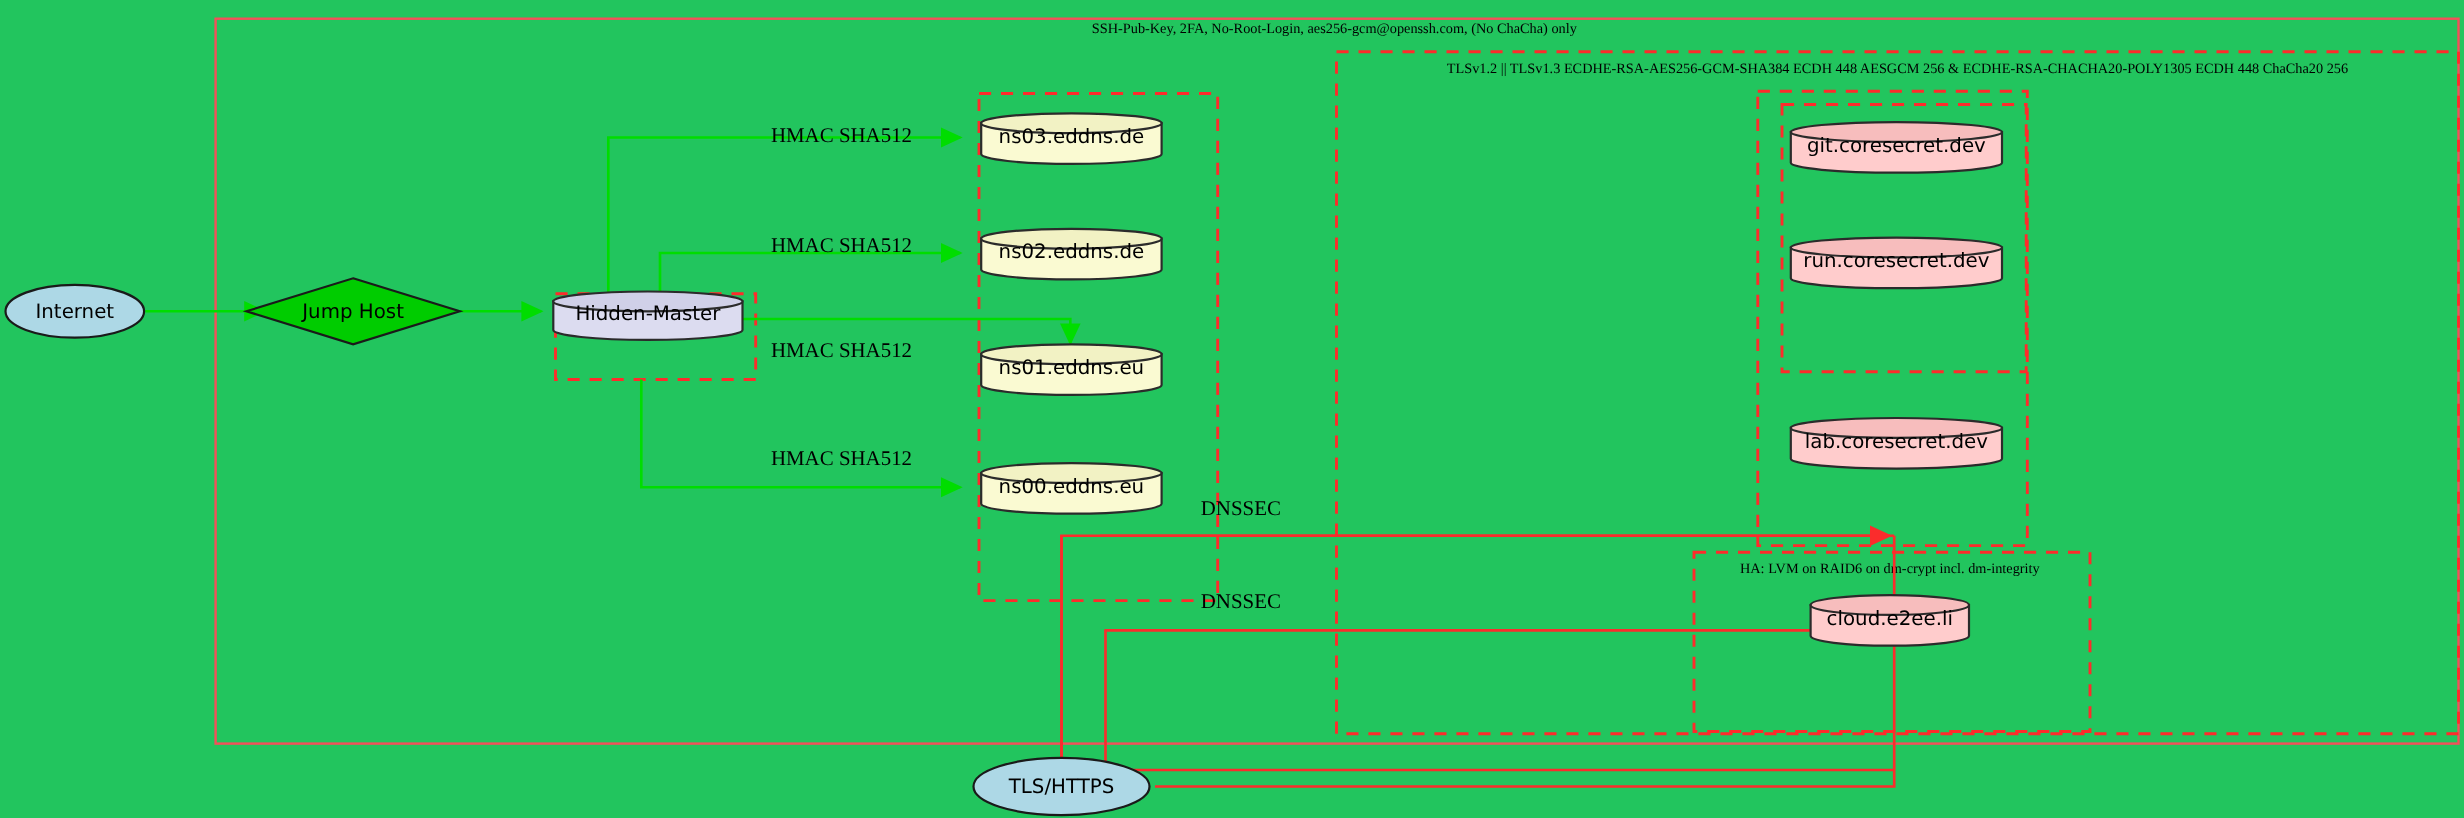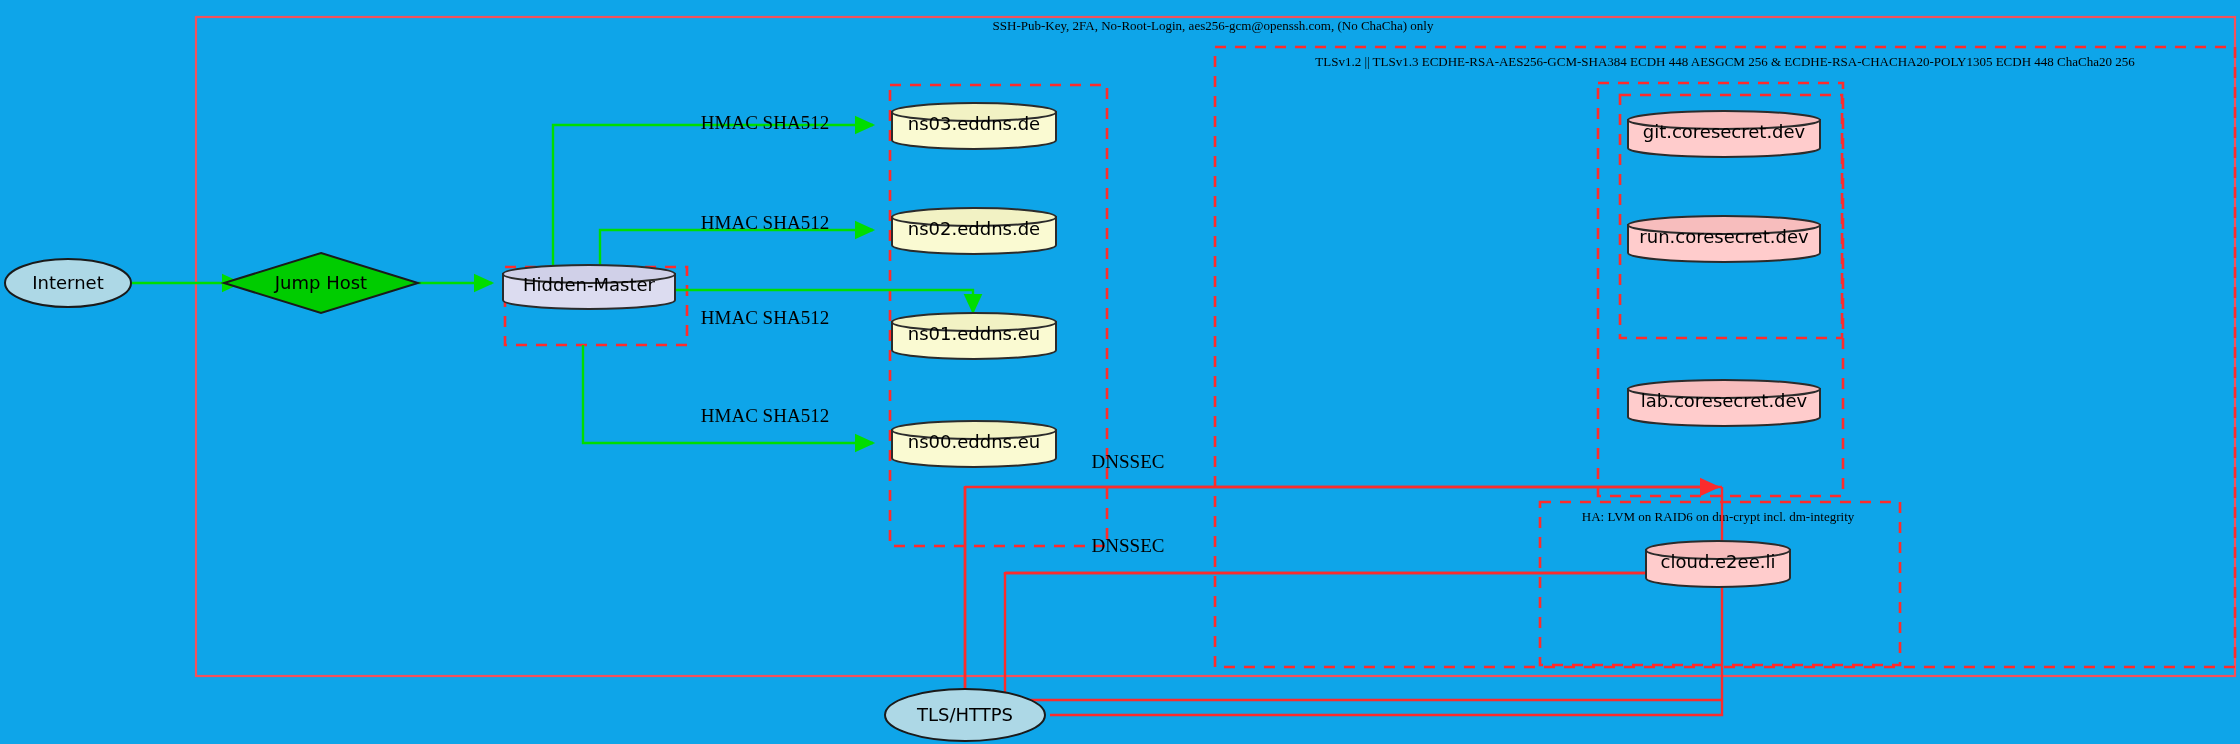--- a/index.html
+++ b/index.html
@@ -4,21 +4,21 @@
 <style>
   html, body {
     margin: 0;
     padding: 0;
     background: #ffffff;
   }
   #canvas-wrap {
     position: relative;
     width: 2240px;
     height: 744px;
-    background: #0ea5e9;
+    background: #22c55e;
     font-family: "Liberation Sans", sans-serif;
     overflow: hidden;
   }
   svg#diagram {
     display: block;
     width: 2240px;
     height: 744px;
   }
   .cluster-solid {
     fill: none;

